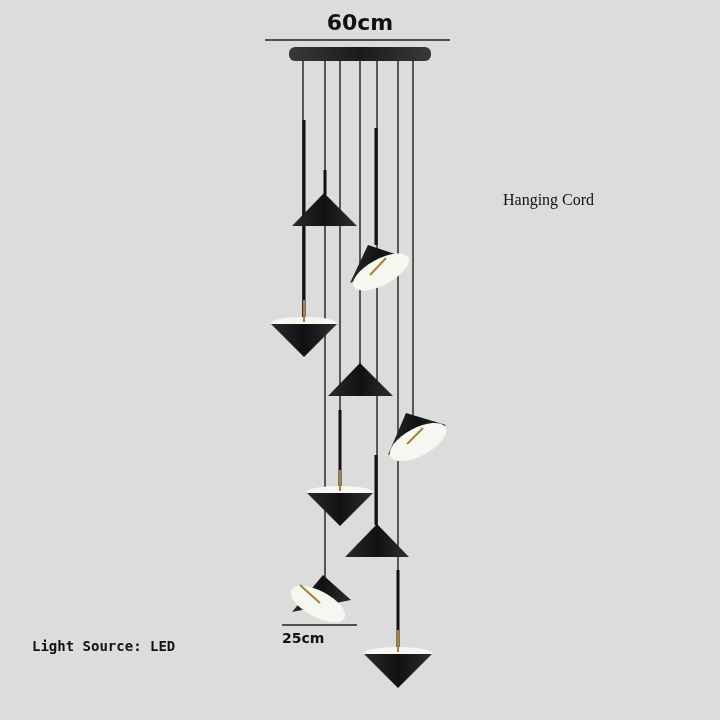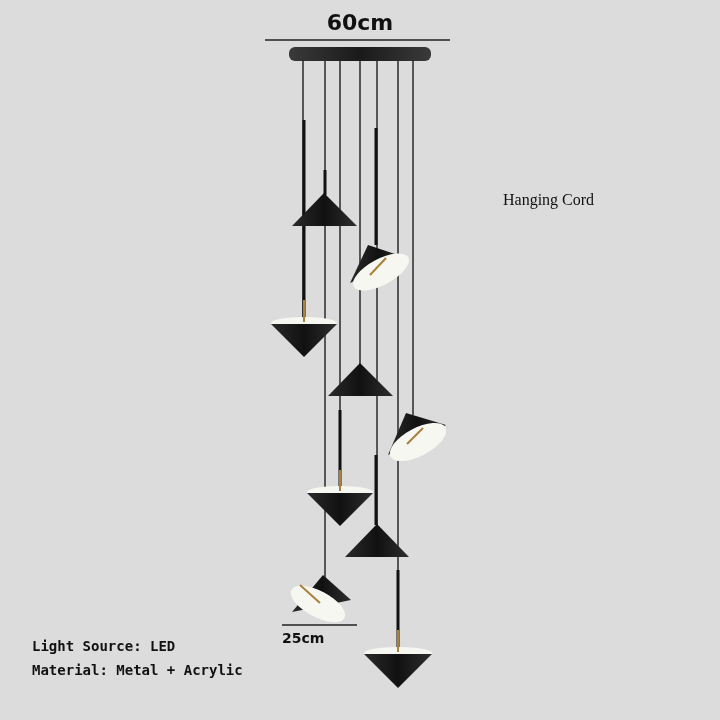--- a/index.html
+++ b/index.html
@@ -109,15 +109,14 @@
 
   <div class="dim-label dim-60">60cm</div>
   <div class="dim-label dim-25">25cm</div>
 
   <div class="spec spec-cord">
     <span>Hanging Cord</span>
   </div>
 
   <div class="spec spec-bottom">
     <span>Light Source: LED</span>
-    <span>Material: Metal + Acrylic</span>
   </div>
 </div>
 
 </body></html>

